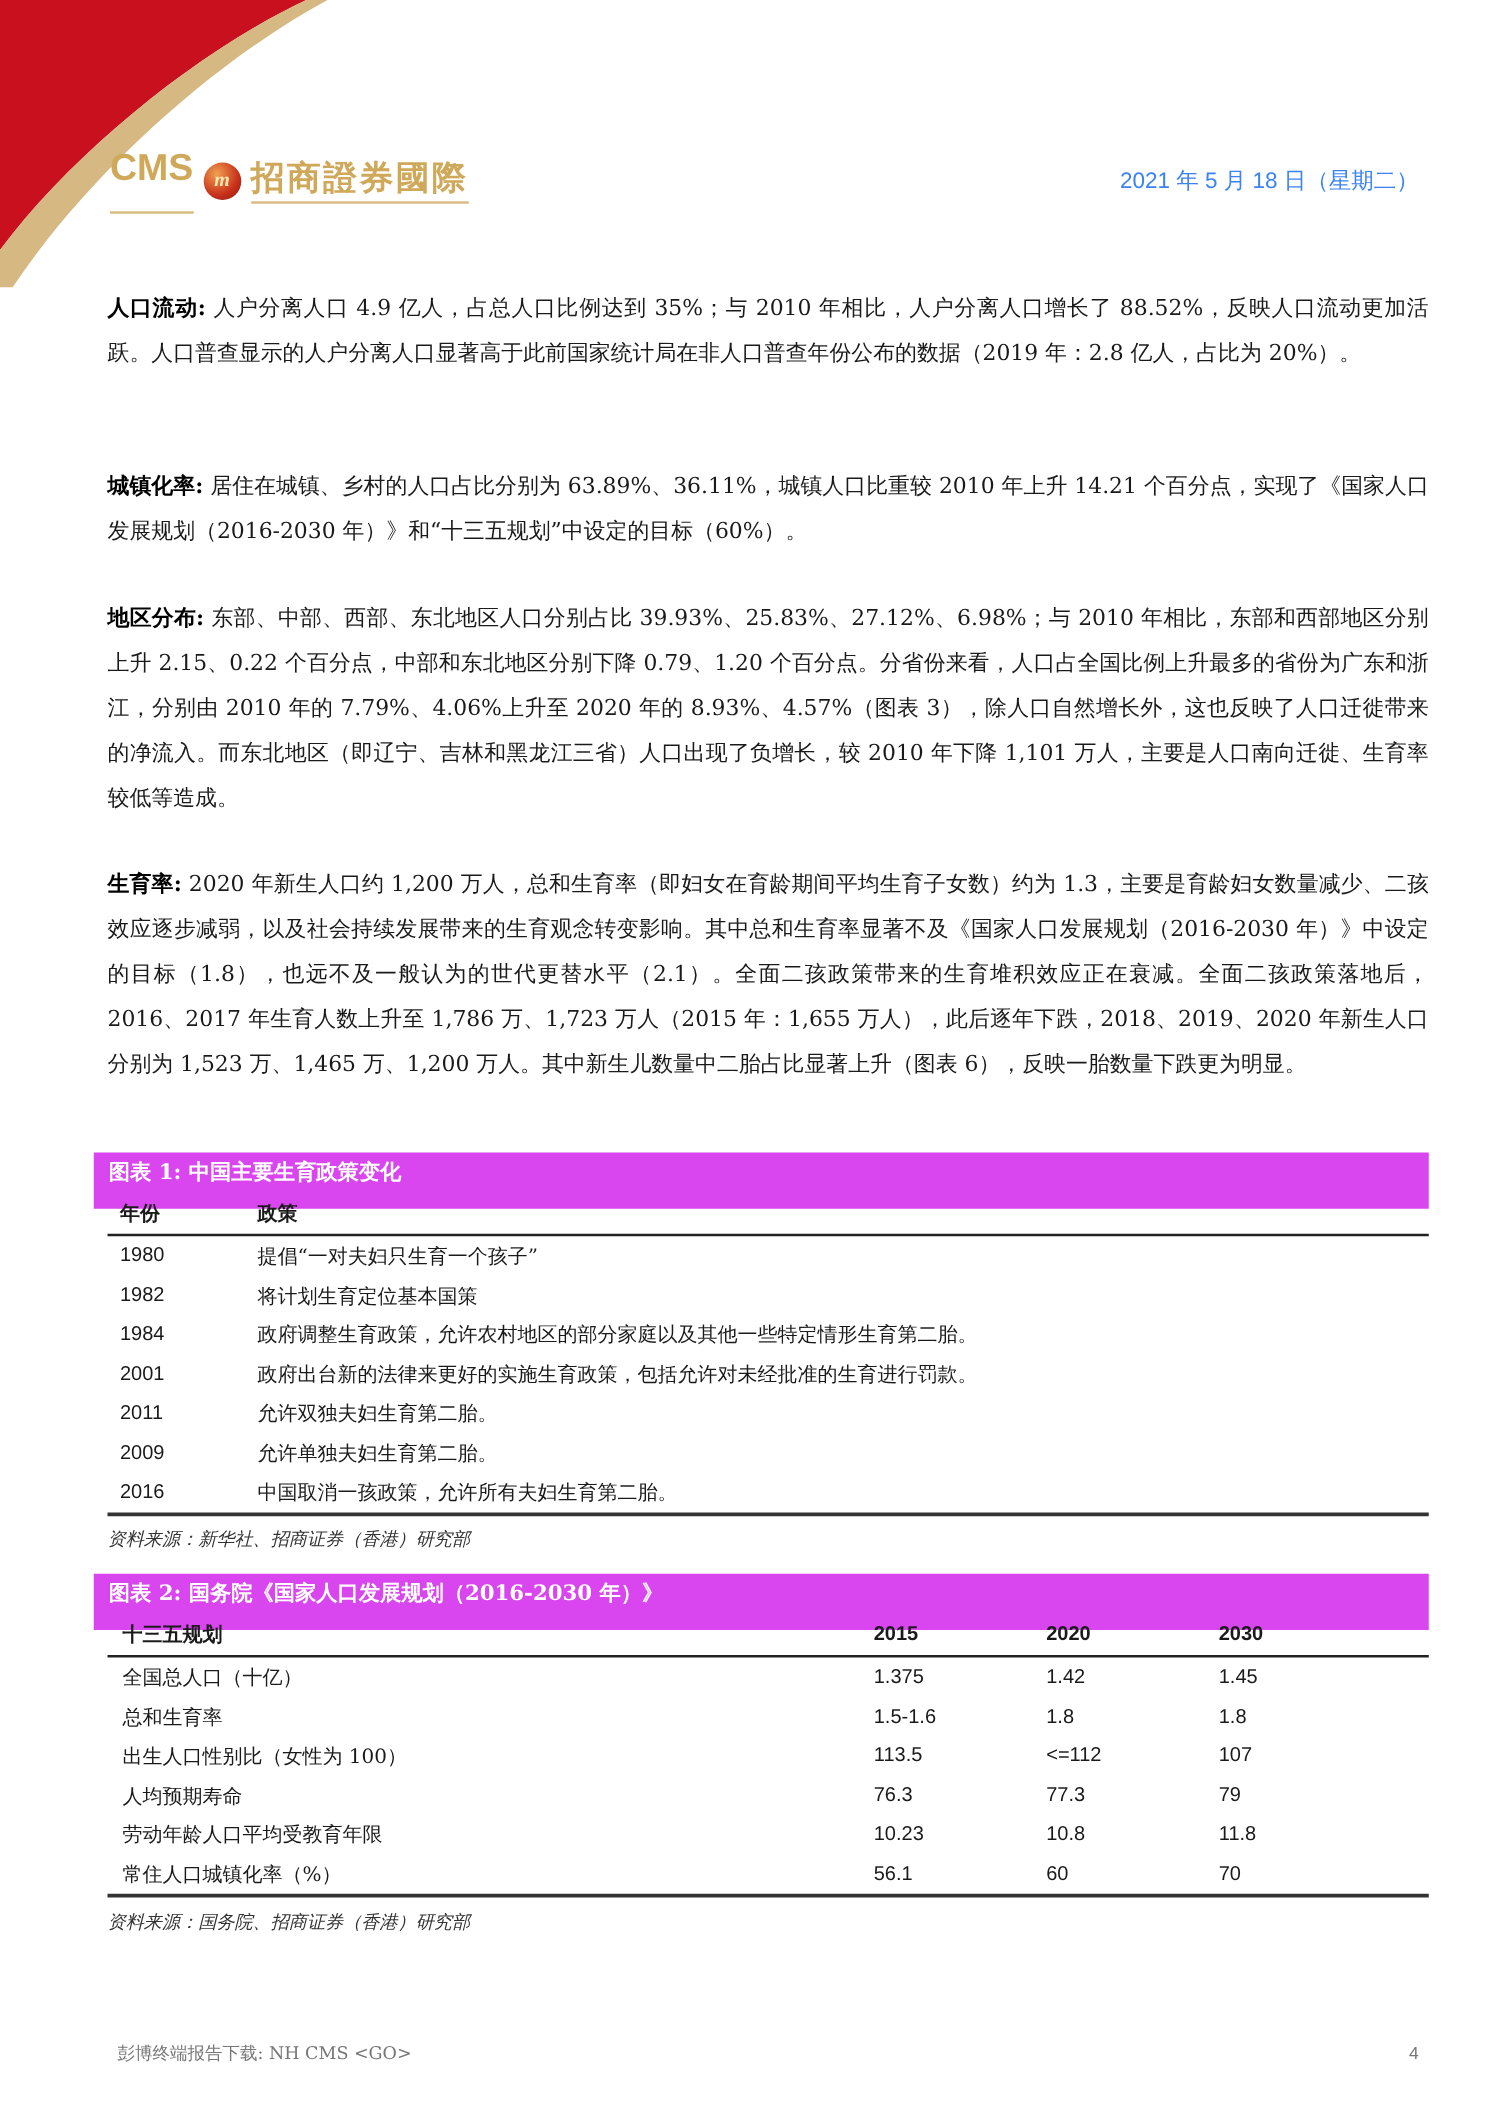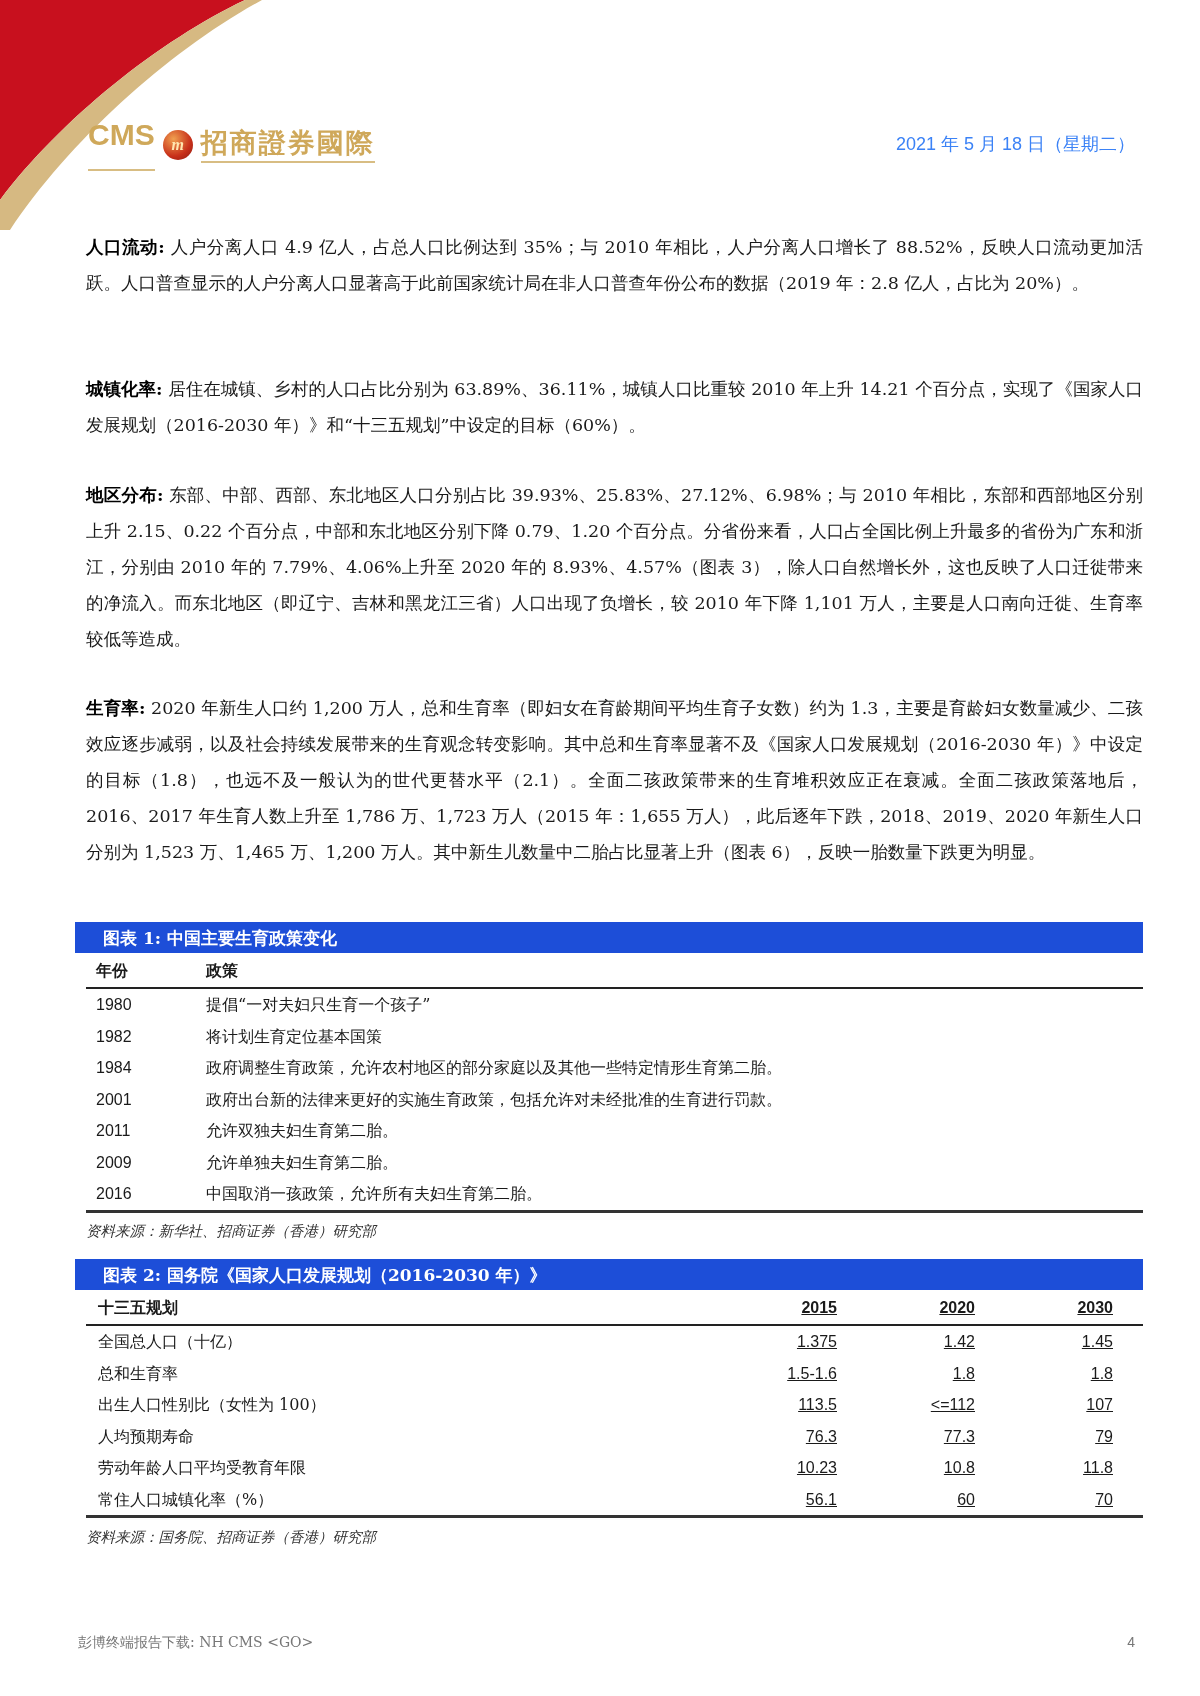--- a/index.html
+++ b/index.html
@@ -10,33 +10,33 @@
   .logo-cms { font-family:"Liberation Sans", sans-serif; font-size:30px; font-weight:bold; color:#cfa85a;
               border-bottom:2px solid #d8bd83; line-height:34px; padding-bottom:17px; }
   .logo-ball { width:30px; height:30px; border-radius:50%; background:radial-gradient(circle at 35% 30%, #f0a050, #c8301a 60%, #8a1a10);
                color:#ffe6b0; font-family:"Liberation Serif", serif; font-style:italic; font-weight:bold; font-size:16px;
                display:flex; align-items:center; justify-content:center; }
   .logo-cn { font-family:"DejaVu Serif", serif; font-size:27px; font-weight:bold; color:#cfa85a;
              border-bottom:2px solid #d8bd83; line-height:34px; padding-bottom:1px; letter-spacing:2px; }
   .date { position:absolute; right:65px; top:132px; font-family:"Liberation Sans", sans-serif; font-size:18px; color:#3b82f6; }
   .para { position:absolute; left:86px; width:1057px; font-size:17.5px; line-height:36px; text-align:justify; color:#1a1a1a; }
   .para b { font-weight:bold; color:#000; }
-  .fig-bar { position:absolute; left:75px; width:1068px; height:31px; background:#1d4ed8; color:#fff;
-             font-weight:bold; font-size:17px; line-height:33px; padding-left:28px; box-sizing:border-box; }
+  .fig-bar { position:absolute; left:75px; width:1068px; height:45px; background:#d946ef; color:#fff;
+             font-weight:bold; font-size:17px; line-height:33px; padding-left:12px; box-sizing:border-box; }
   .tbl { position:absolute; left:86px; width:1057px; font-size:16px; }
   .tbl .head { display:flex; font-weight:bold; height:32px; line-height:32px; border-bottom:2px solid #222; }
   .tbl .row { display:flex; height:31.5px; line-height:31.5px; }
   .tbl .bottom { border-top:3px solid #333; }
   .c-year { width:110px; padding-left:10px; font-family:"Liberation Sans", sans-serif; }
   .c-policy { flex:1; }
   .c-label { flex:1; padding-left:12px; }
-  .c-num { width:138px; text-align:right; font-family:"Liberation Sans", sans-serif; padding-right:0;text-decoration:underline; }
+  .c-num { width:138px; font-family:"Liberation Sans", sans-serif; padding-right:0; }
   .c-num.last { padding-right:30px; width:138px; }
   .source { position:absolute; left:86px; font-size:14.5px; font-style:italic; color:#333; }
-  .footer { position:absolute; left:78px; top:1634px; font-size:14px; color:#777; }
+  .footer { position:absolute; left:94px; top:1634px; font-size:14px; color:#777; }
   .pageno { position:absolute; right:65px; top:1634px; font-family:"Liberation Sans", sans-serif; font-size:14px; color:#777; }
 </style>
 </head>
 <body>
 
 <svg class="corner" viewBox="0 0 520 230">
   <path d="M0,0 L245,0 C160,40 60,120 0,200 Z" fill="#c8101e"></path>
   <path d="M245,0 L262,0 C170,50 70,140 10,230 L0,230 L0,200 C60,120 160,40 245,0 Z" fill="#d6b982"></path>
 </svg>
 

